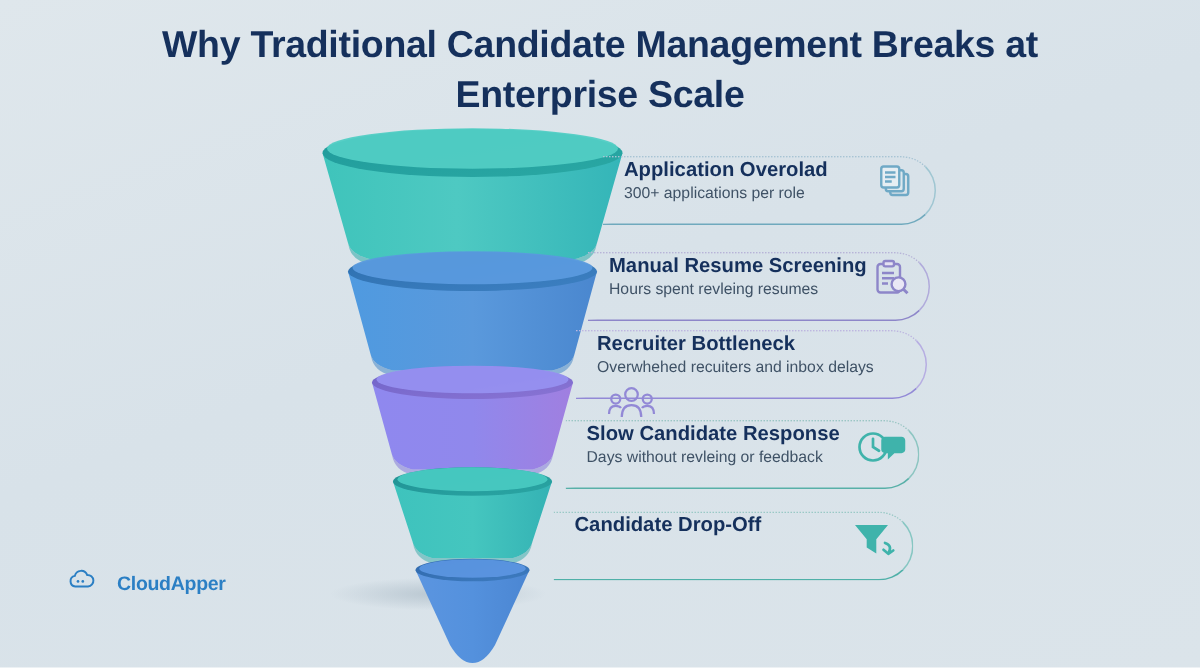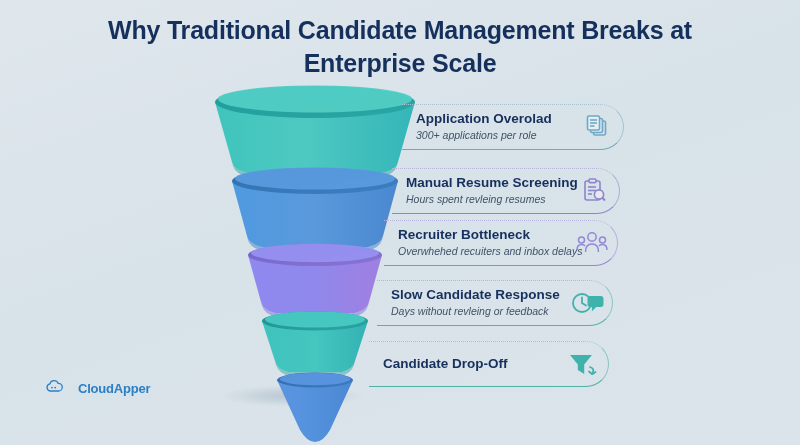--- a/index.html
+++ b/index.html
@@ -55,21 +55,20 @@
     height: 46px;
     display: flex;
     align-items: center;
   }
   .card {
     position: relative;
     height: 46px;
     width: 100%;
     box-sizing: border-box;
     display: flex;
-    align-items: center;
     padding: 0 8px 0 14px;
     border-top: 1px dotted #9fb4c4;
     border-right: 1px solid #b9c6d2;
     border-bottom: 1px solid #93a7b6;
     border-left: none;
     border-radius: 0 23px 23px 0;
     background: transparent;
   }
   .card-text {
     flex: 1 1 auto;
@@ -81,21 +80,20 @@
     color: #15305c;
     line-height: 1.18;
     white-space: nowrap;
   }
   .card-sub {
     font-size: 10.5px;
     color: #3f5266;
     line-height: 1.35;
     margin-top: 1px;
     white-space: nowrap;
-    font-style: italic;
   }
   .card-icon {
     flex: 0 0 auto;
     width: 34px;
     height: 34px;
     display: flex;
     align-items: center;
     justify-content: center;
     margin-left: 6px;
   }
@@ -103,21 +101,21 @@
 
   
   #row-0 { left: 402px; top: 104px; width: 222px; }
   #row-1 { left: 392px; top: 162px; width: 228px; }
   #row-2 { left: 384px; top: 220px; width: 234px; }
   #row-3 { left: 377px; top: 280px; width: 236px; }
   #row-4 { left: 369px; top: 341px; width: 240px; }
 
   #row-0 .card { border-top-color: #a8c4d4; border-right-color: #9fc6d2; border-bottom-color: #6fa9bd; }
   #row-1 .card { border-top-color: #b7b4d8; border-right-color: #b0aadb; border-bottom-color: #8d86c9; margin-top: 12px; }
-  #row-2 .card { border-top-color: #bdb6e0; border-right-color: #b6ade2; border-bottom-color: #9289d6; }
+  #row-2 .card { border-top-color: #bdb6e0; border-right-color: #b6ade2; border-bottom-color: #9289d6; flex-direction: column; }
   #row-3 .card { border-top-color: #9bc6c4; border-right-color: #8cc5c1; border-bottom-color: #58b0a8; }
   #row-4 .card { border-top-color: #9ac9c6; border-right-color: #86c6c2; border-bottom-color: #4fb0a8; }
 
   
   #logo {
     position: absolute;
     left: 45px;
     top: 379px;
     display: flex;
     align-items: center;

